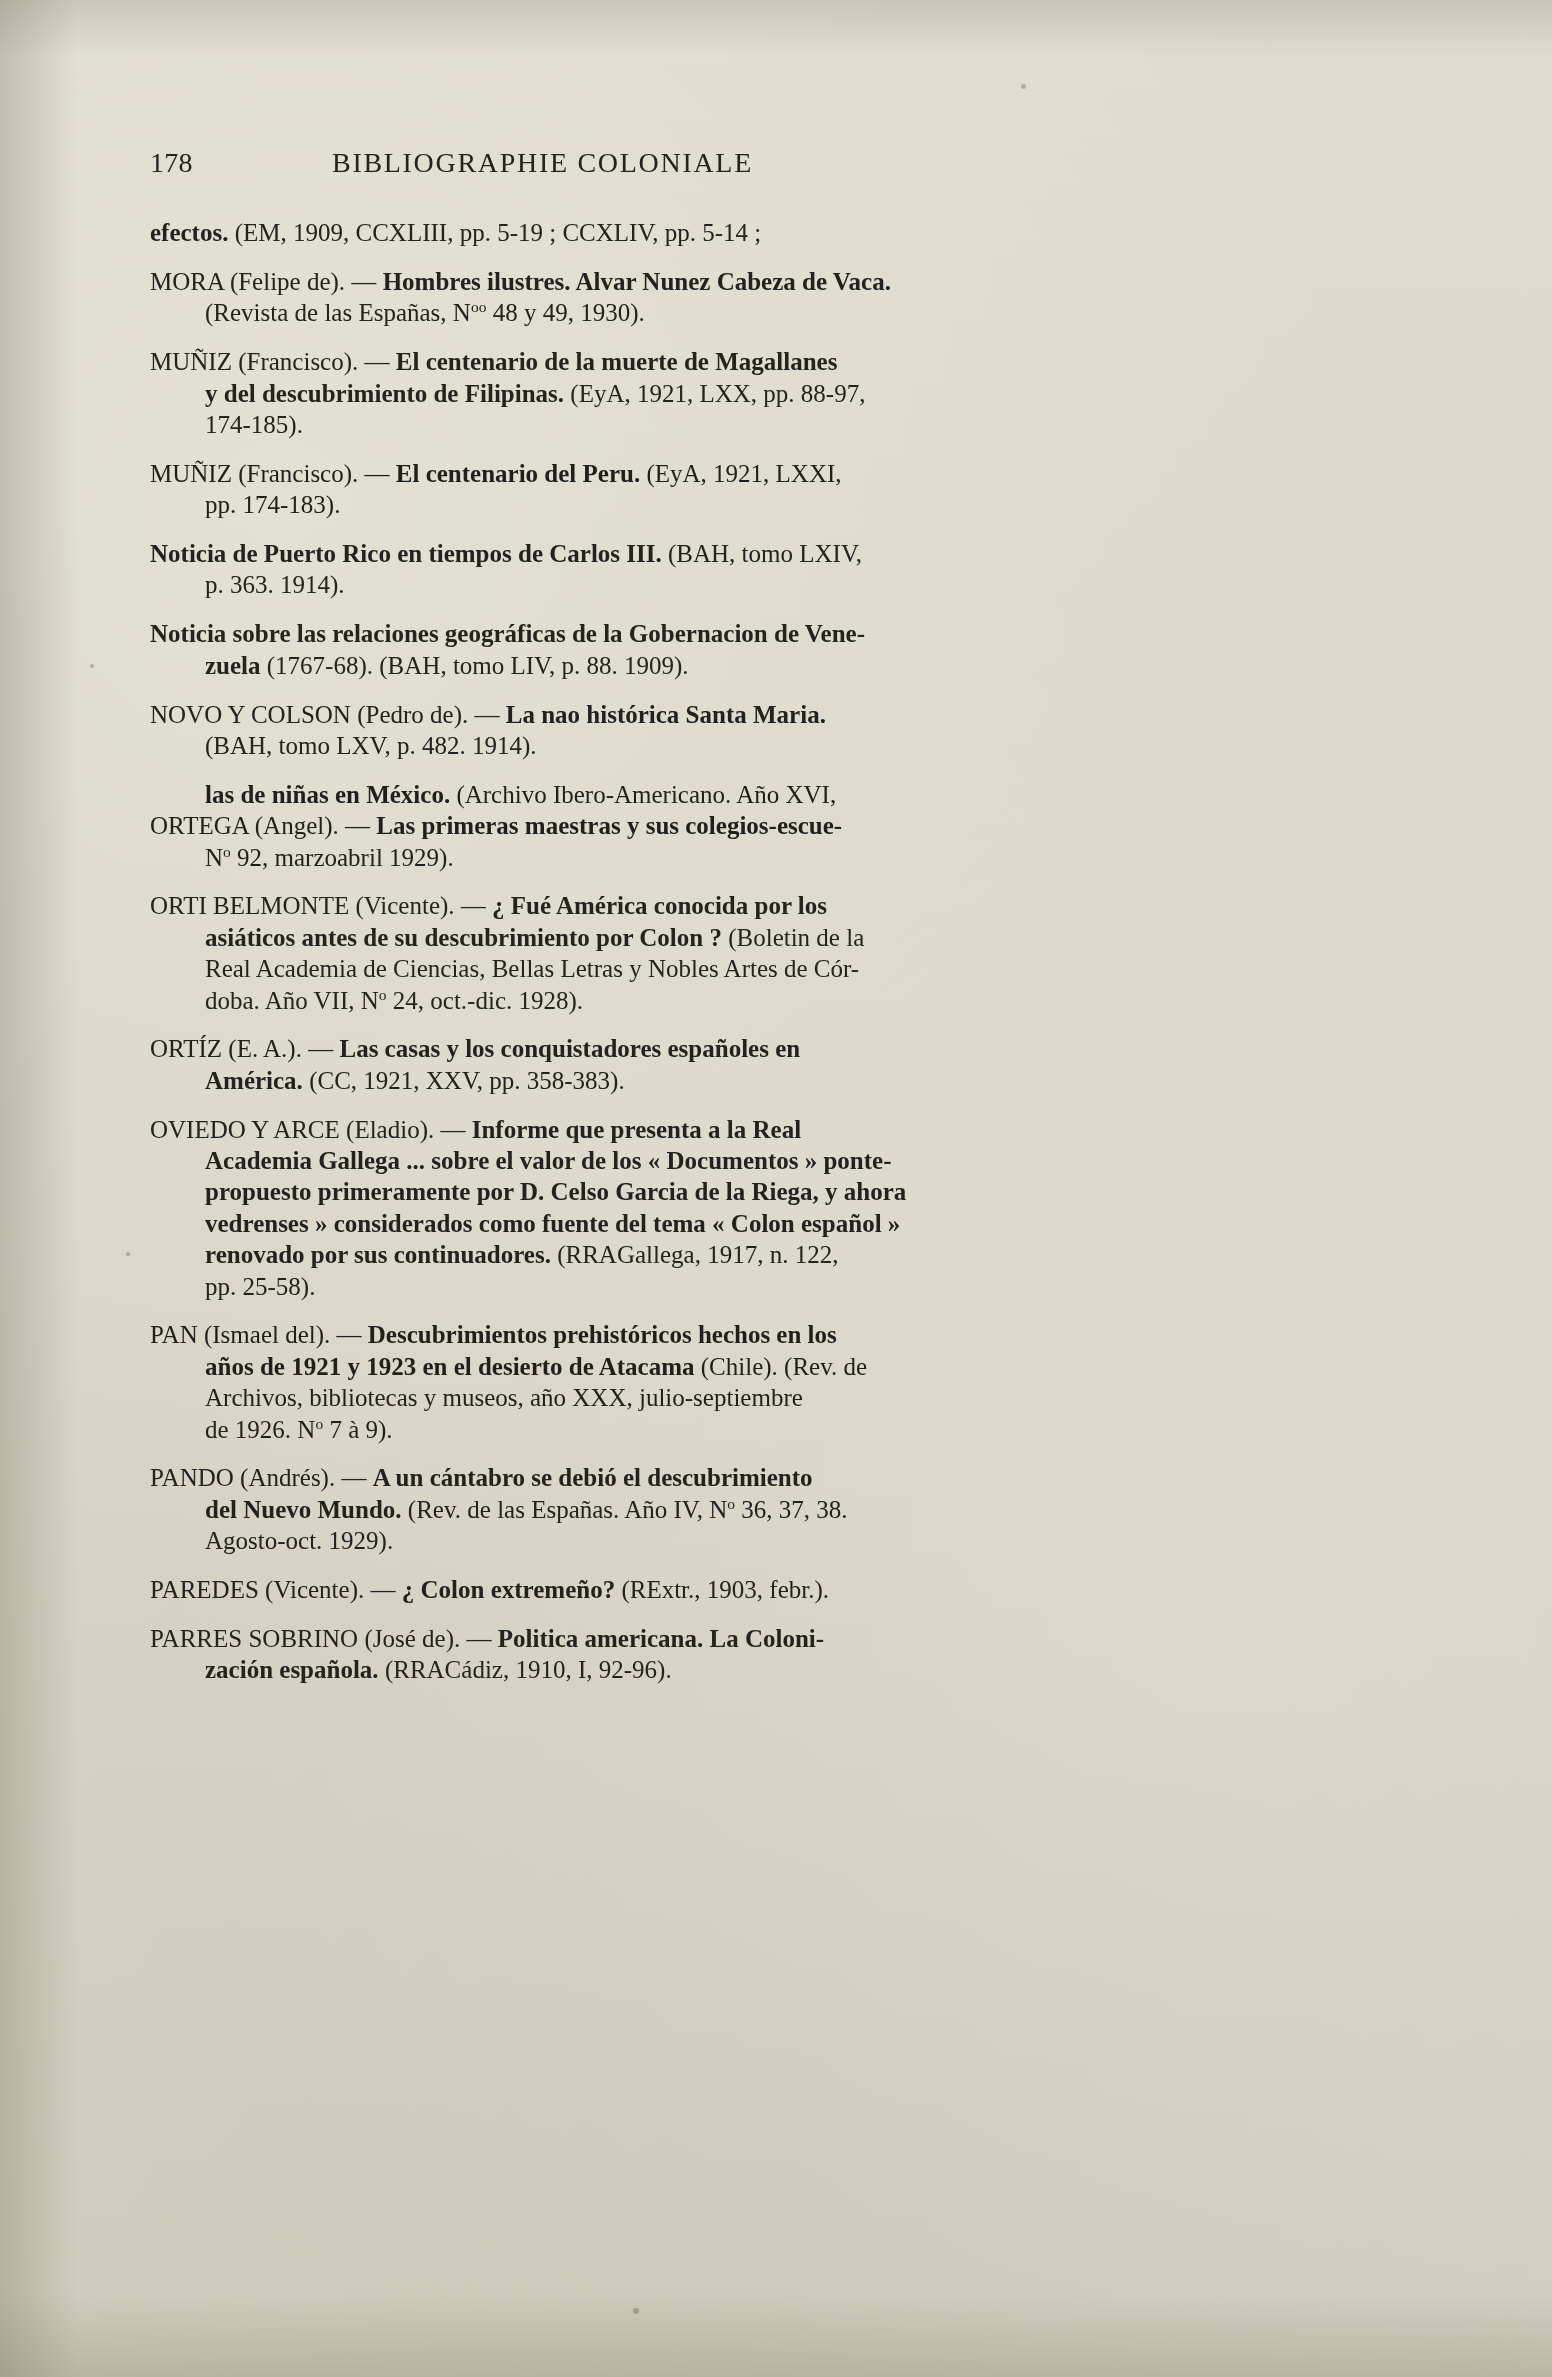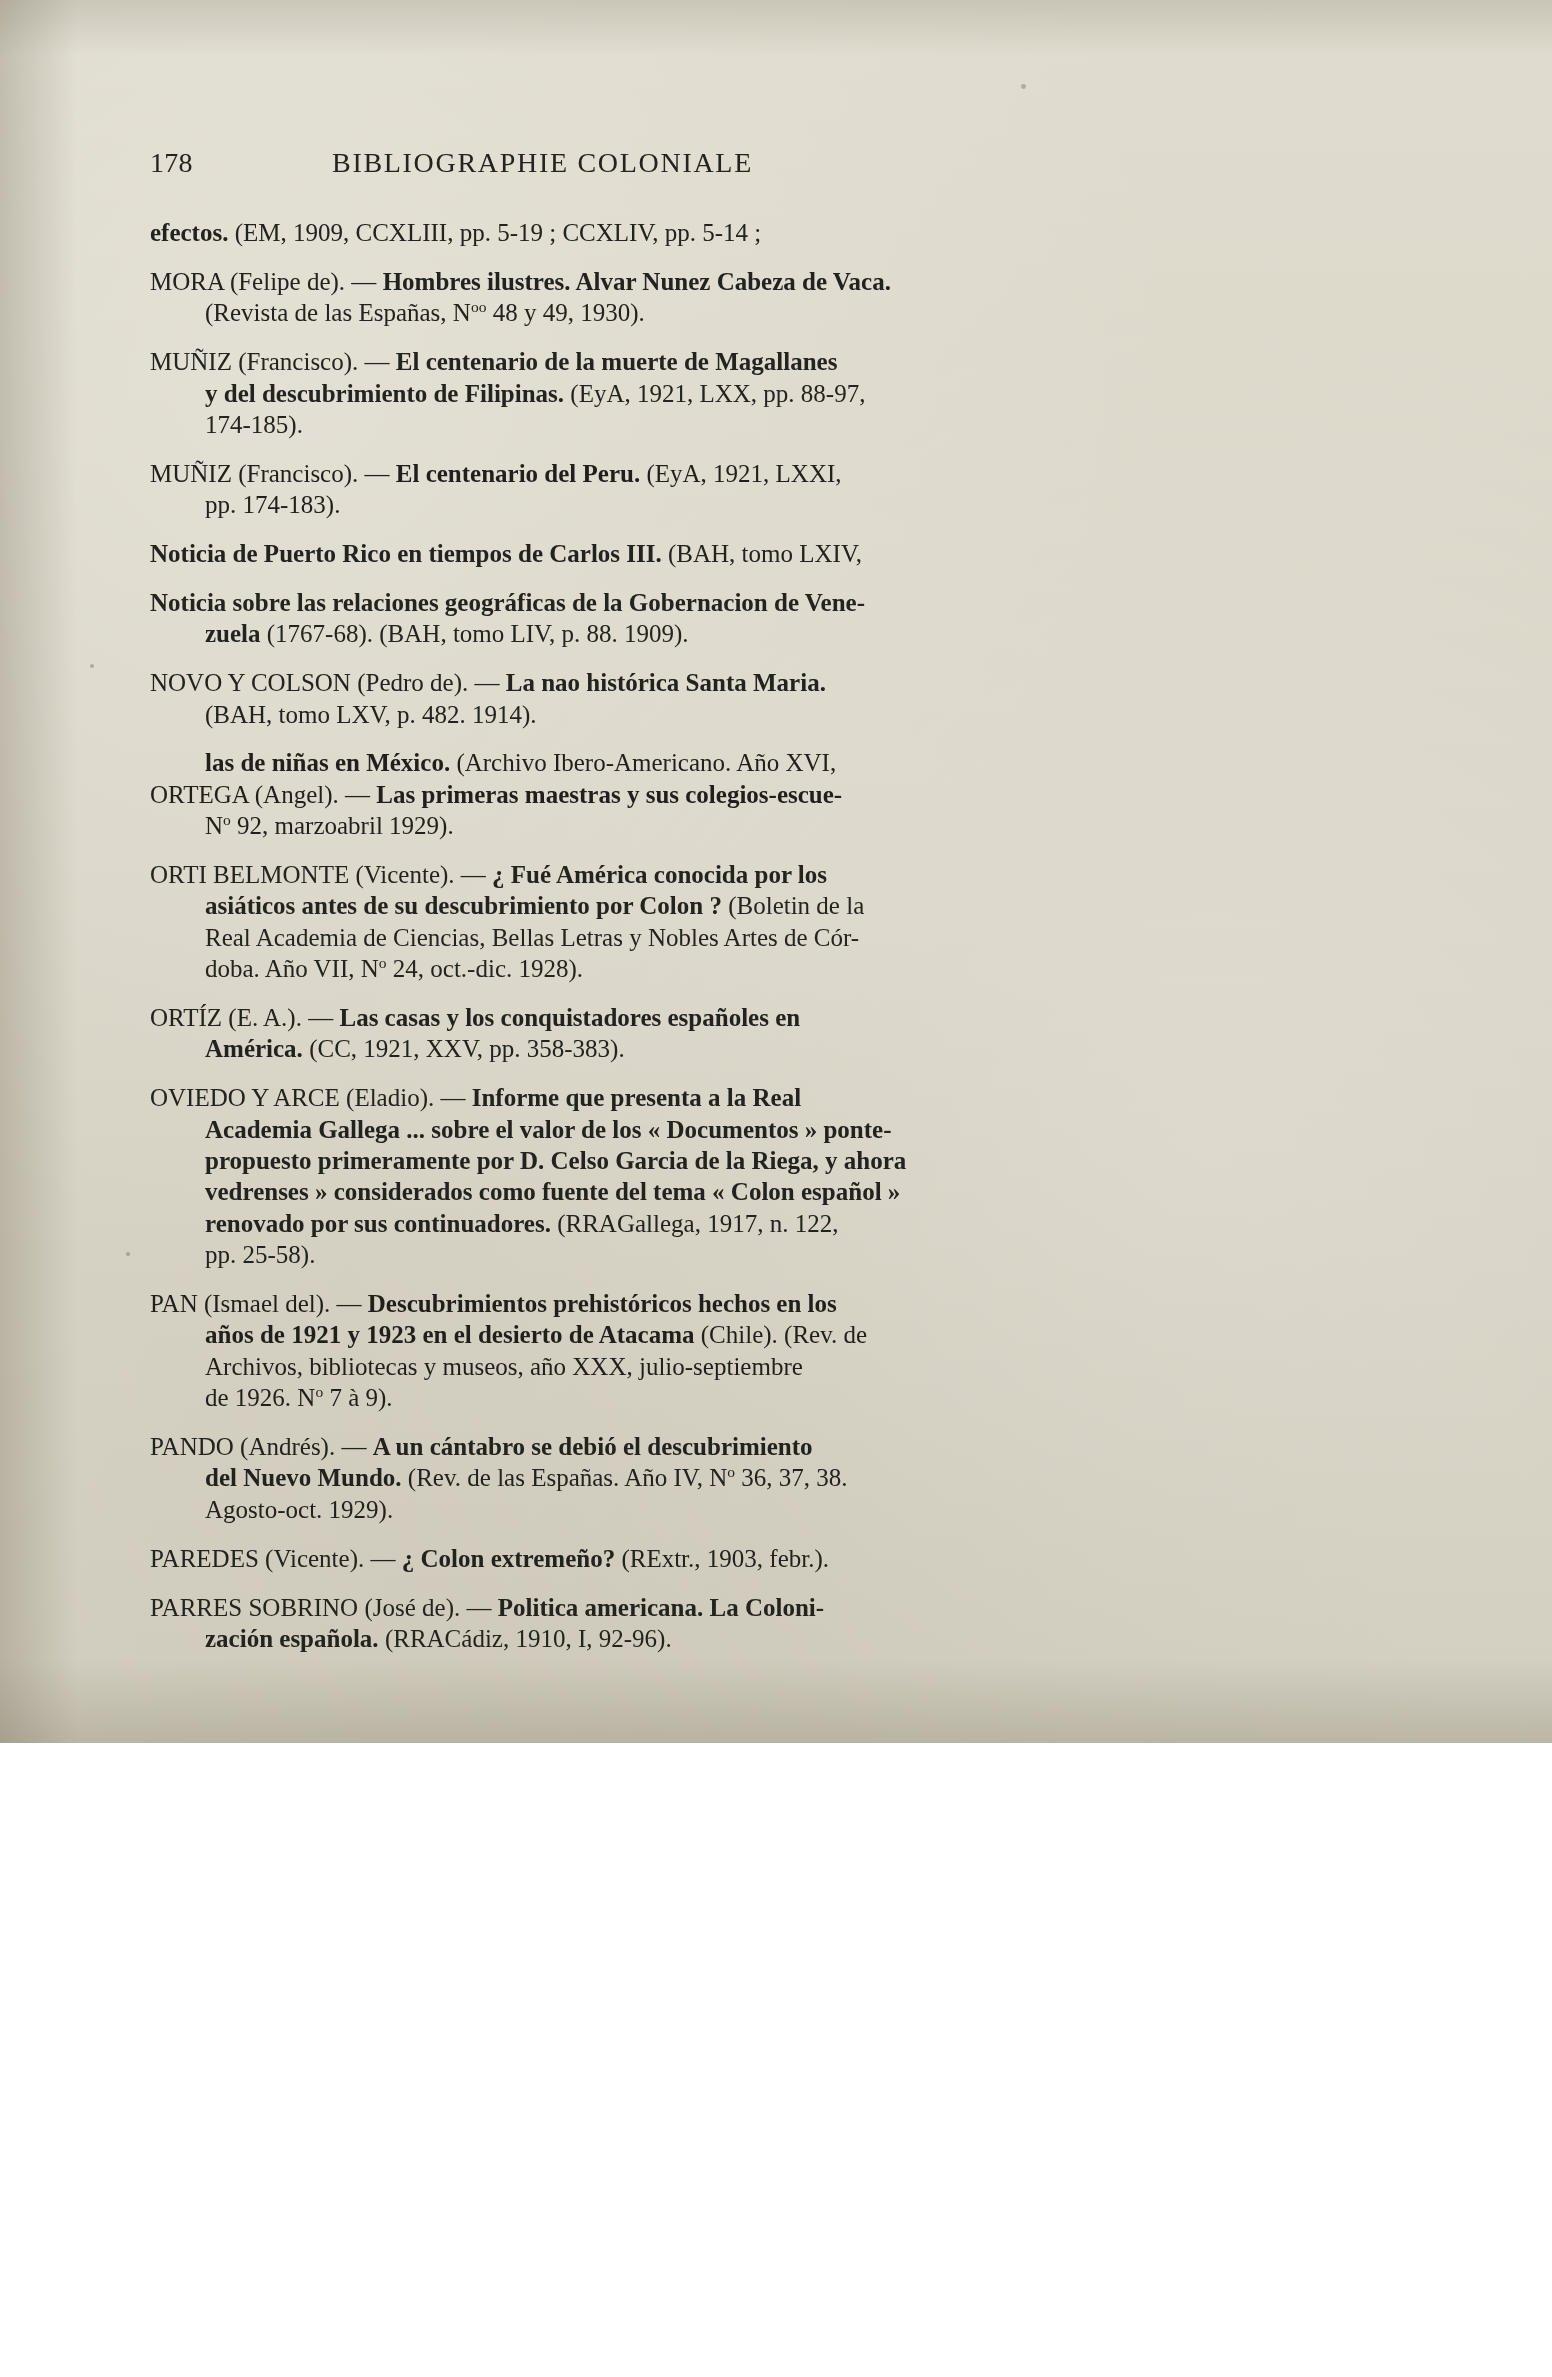--- a/index.html
+++ b/index.html
@@ -9,21 +9,21 @@
   }
   body {
     width: 1552px;
     height: 2377px;
     font-family: "Liberation Serif", serif;
     color: #20201c;
   }
   .page {
     position: relative;
     width: 1552px;
-    height: 1743px;
+    height: 2377px;
     background: #d9d5c8;
     background-image:
       radial-gradient(circle at 18% 22%, rgba(255,255,255,0.50) 0%, rgba(255,255,255,0) 48%),
       radial-gradient(circle at 78% 68%, rgba(255,255,255,0.40) 0%, rgba(255,255,255,0) 52%),
       radial-gradient(circle at 50% 95%, rgba(150,140,115,0.18) 0%, rgba(255,255,255,0) 40%);
     overflow: hidden;
   }
   .paper {
     position: absolute;
     left: 0; top: 0; right: 0; bottom: 0;
@@ -136,20 +136,21 @@
           <span class="ln first"><span>MUÑIZ (Francisco). — </span><span class="b">El centenario de la muerte de Magallanes</span></span>
           <span class="ln"><span class="b">y del descubrimiento de Filipinas.</span><span> (EyA, 1921, LXX, pp. 88-97,</span></span>
           <span class="ln"><span>174-185).</span></span>
         </div>
         <div class="entry">
           <span class="ln first"><span>MUÑIZ (Francisco). — </span><span class="b">El centenario del Peru.</span><span> (EyA, 1921, LXXI,</span></span>
           <span class="ln"><span>pp. 174-183).</span></span>
         </div>
         <div class="entry">
           <span class="ln first"><span class="b">Noticia de Puerto Rico en tiempos de Carlos III.</span><span> (BAH, tomo LXIV,</span></span>
+          <span class="ln"><span>p. 363. 1914).</span></span>
         </div>
         <div class="entry">
           <span class="ln first"><span class="b">Noticia sobre las relaciones geográficas de la Gobernacion de Vene-</span></span>
           <span class="ln"><span class="b">zuela</span><span> (1767-68). (BAH, tomo LIV, p. 88. 1909).</span></span>
         </div>
         <div class="entry">
           <span class="ln first"><span>NOVO Y COLSON (Pedro de). — </span><span class="b">La nao histórica Santa Maria.</span></span>
           <span class="ln"><span>(BAH, tomo LXV, p. 482. 1914).</span></span>
         </div>
         <div class="entry">

